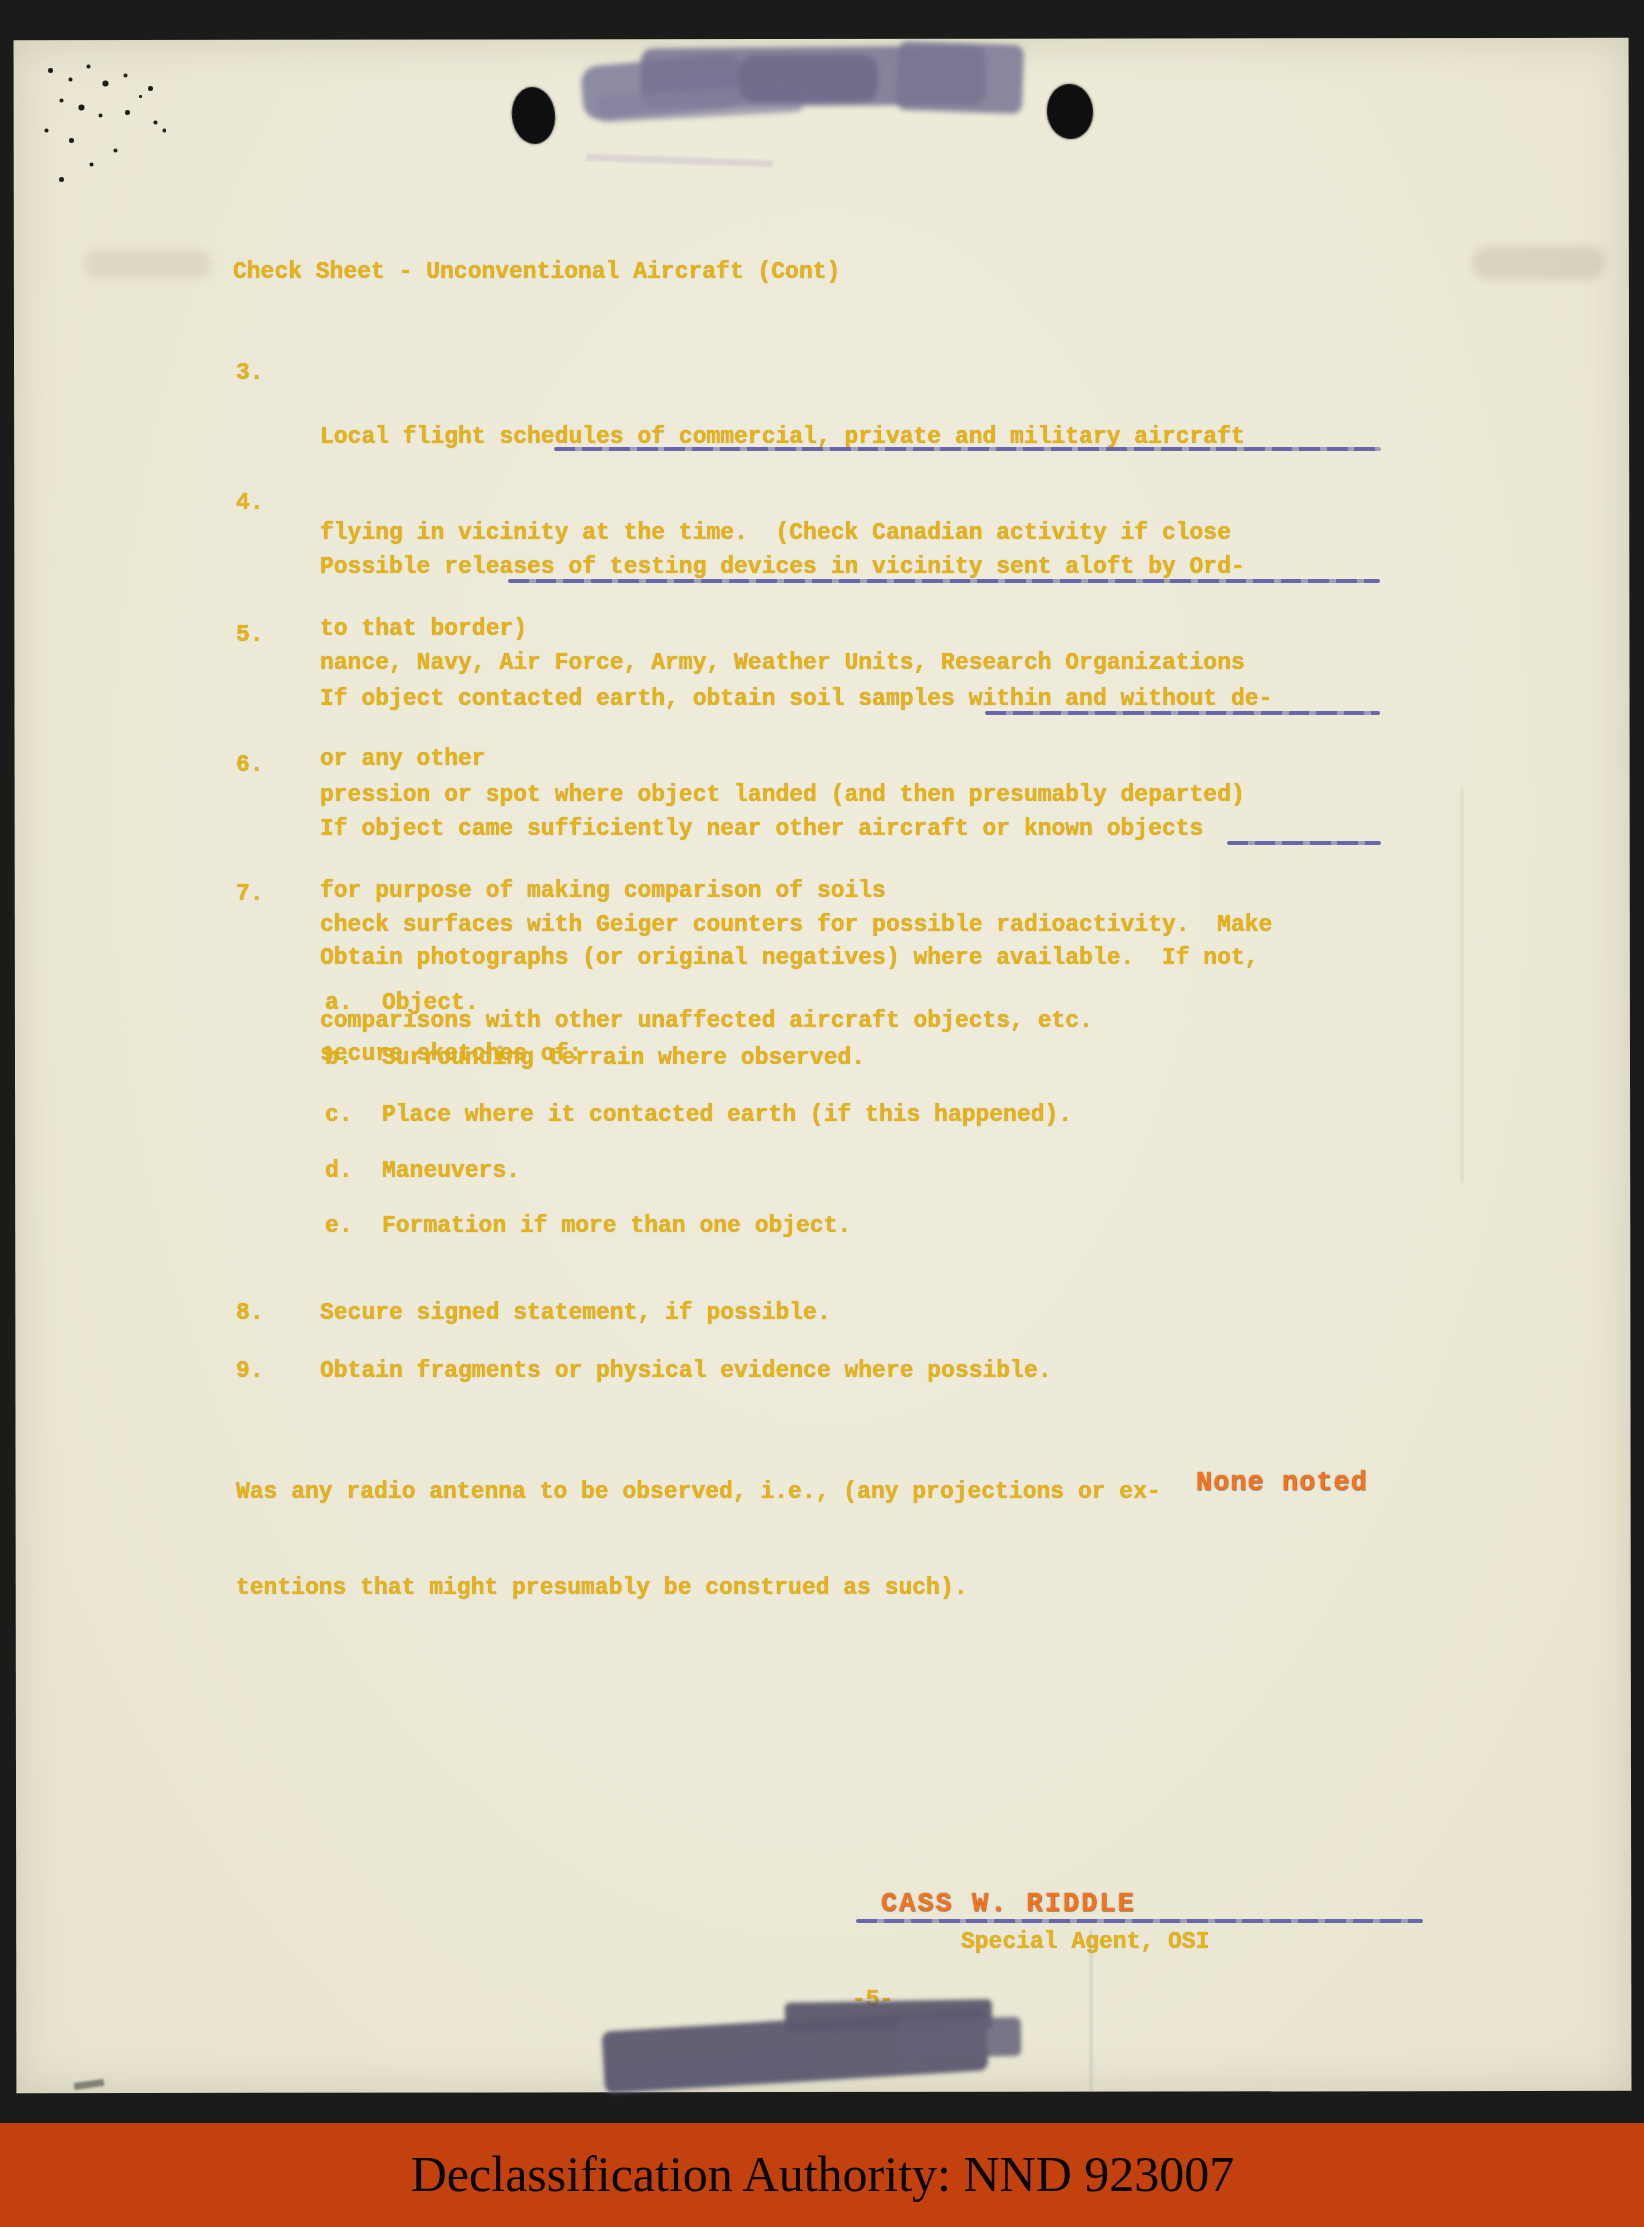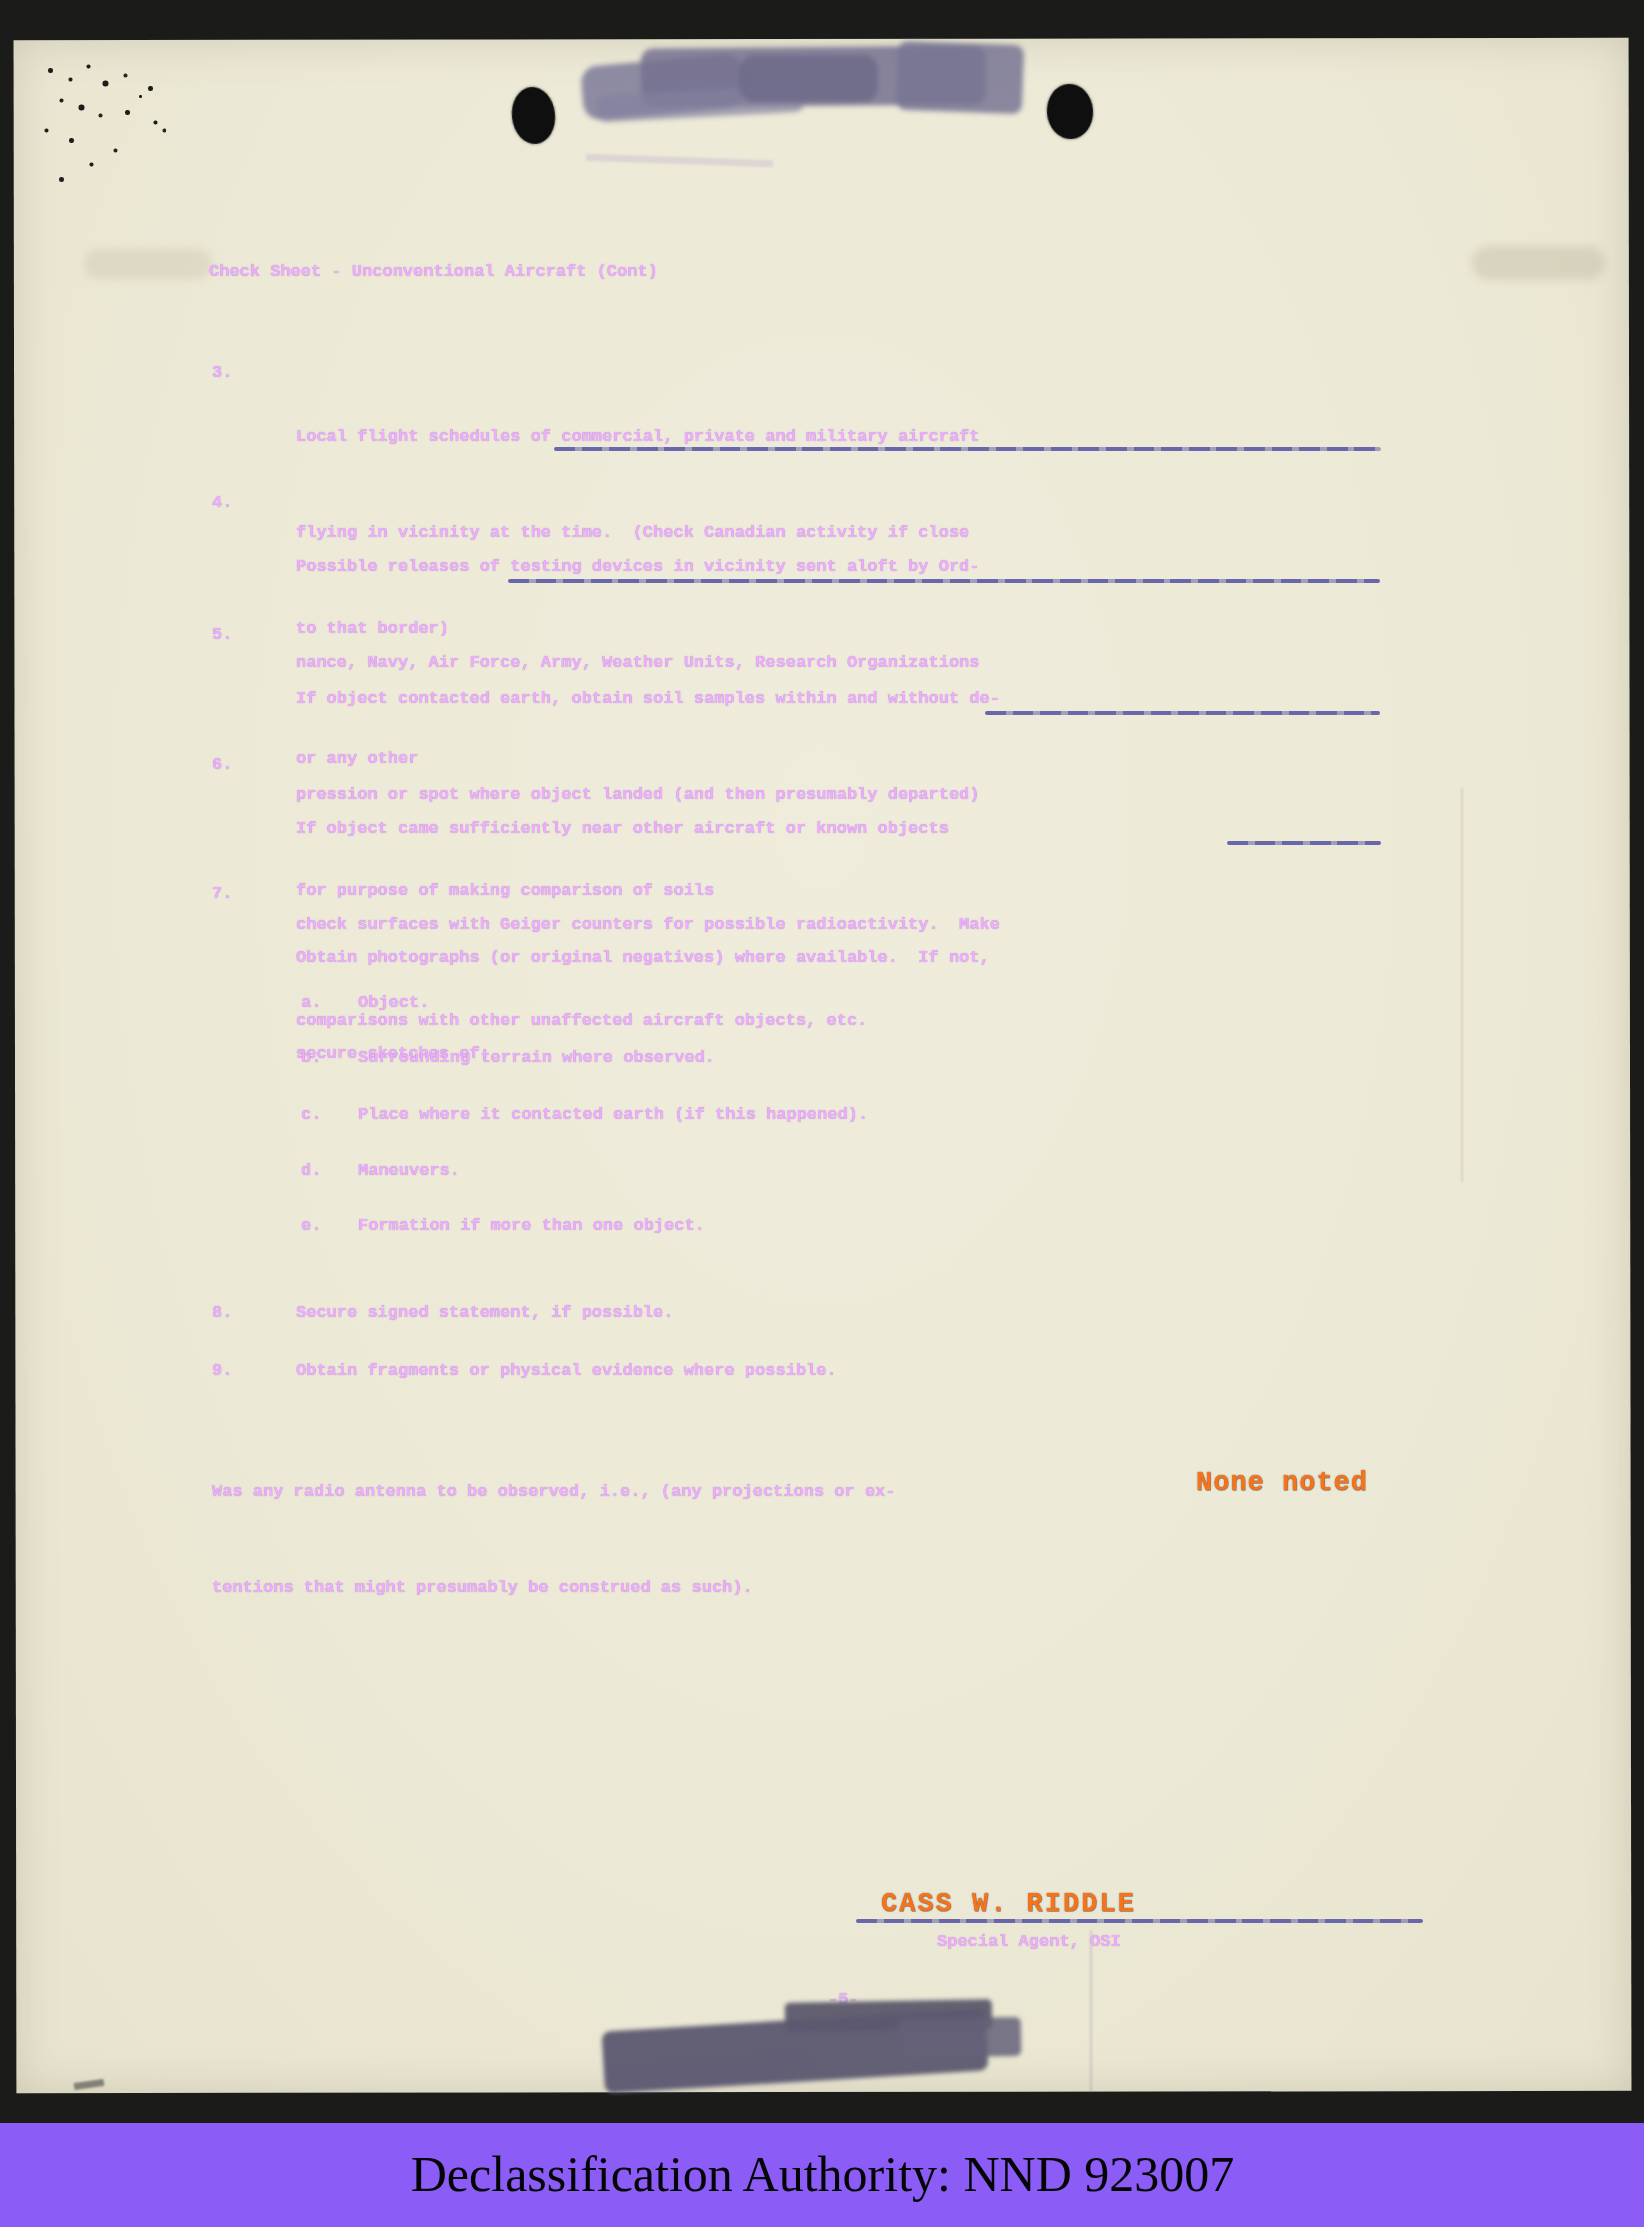--- a/index.html
+++ b/index.html
@@ -13,25 +13,26 @@
   .paper {
     position:absolute; left:14.8px; top:39px; width:1615px; height:2053px;
     background:radial-gradient(ellipse at 50% 38%, #efecdc 0%, #ece9d6 55%, #e7e3ce 100%);
     box-shadow: inset 0 0 44px rgba(120,110,80,0.22);
     transform:rotate(-0.08deg);
   }
   
   .typed {
     position:absolute;
     font-family:"Liberation Mono","DejaVu Sans Mono",monospace;
-    font-size:17px; font-weight:700; line-height:32px;
-    color:#f0abfc;
+    font-size:23px; font-weight:700; line-height:32px;
+    color:#eab308;
     text-shadow:0 0 1px rgba(107,106,169,0.75);
     filter:blur(0.3px);
     white-space:pre;
+    margin-left:24px;
   }
   .item { display:flex; }
   .item .num { flex:0 0 84px; }
   .item.sub .num { flex:0 0 57px; }
   .line { white-space:pre; }
   
   .stamp {
     position:absolute;
     font-family:"Liberation Mono","DejaVu Sans Mono",monospace;
     font-size:27px; font-weight:700; line-height:30.5px;
@@ -65,21 +66,21 @@
       60px 99px 0 0.5px #23201b, 80px 106px 0 1.5px #1d1b18, 99px 114px 0 0.5px #29251f,
       126px 111px 0 1px #201d19, 154px 121px 0 0.5px #1d1b18, 45px 129px 0 0.5px #23201b,
       70px 139px 0 1px #1d1b18, 114px 149px 0 0.5px #29251f, 90px 163px 0 0.5px #201d19,
       60px 178px 0 1px #23201b, 139px 95px 0 0px #1d1b18, 163px 129px 0 0.5px #29251f;
   }
   .smudge { position:absolute; border-radius:19.7px; filter:blur(4.4px); }
   .crease { position:absolute; filter:blur(1px); }
   
   .footer-strip {
     position:absolute; left:0; top:2123px; width:1645px; height:105px;
-    background:#8b5cf6; display:flex; align-items:center; justify-content:center;
+    background:#c2410c; display:flex; align-items:center; justify-content:center;
   }
   .footer-text {
     font-family:"Liberation Serif","DejaVu Serif",serif;
     font-size:50px; color:#050505; margin-top:-3.9px; white-space:pre;
   }
 </style>
 </head>
 <body>
 
 <div class="paper"></div>

